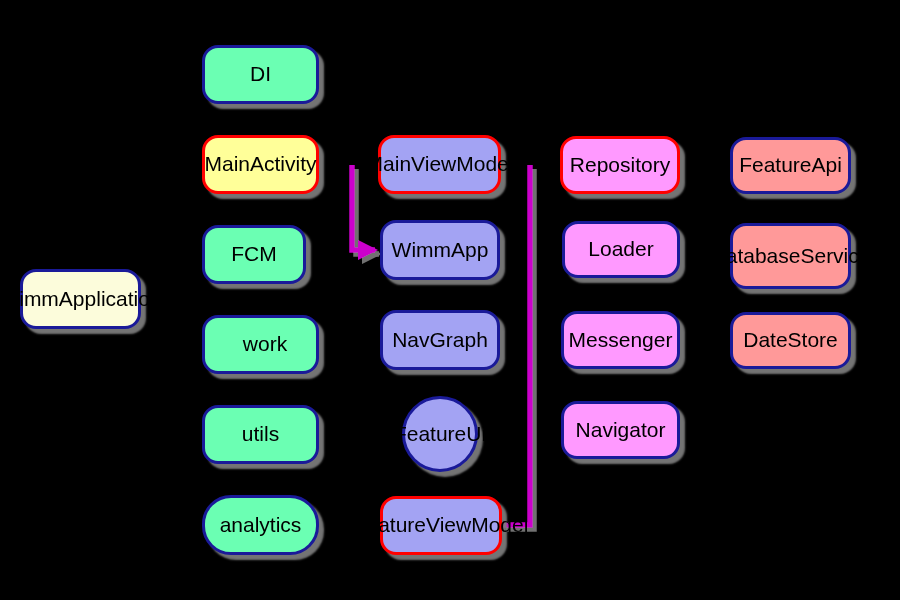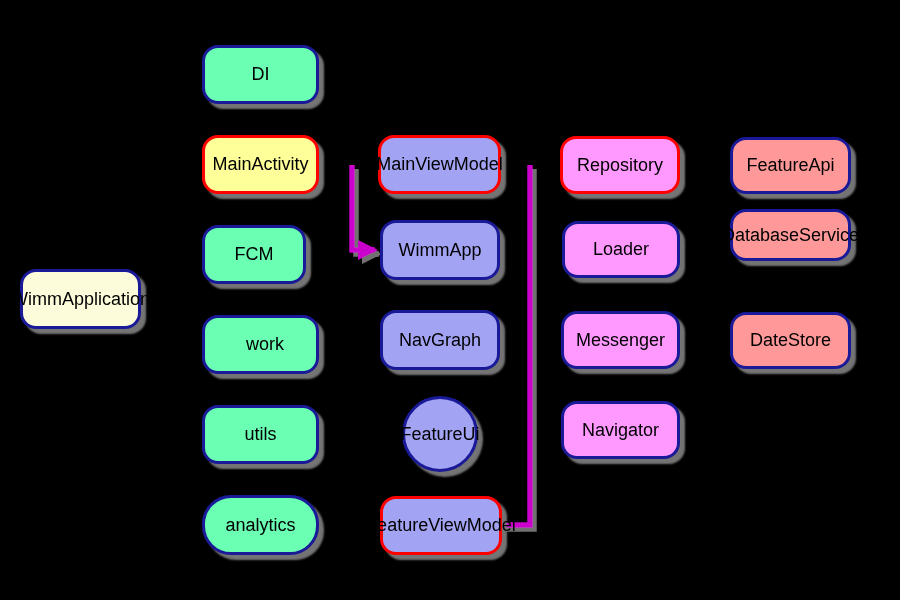--- a/index.html
+++ b/index.html
@@ -4,21 +4,21 @@
 <style>
   html,body{margin:0;padding:0;background:#000;}
   #canvas{
     position:relative;width:900px;height:600px;background:#000;overflow:hidden;
     font-family:"Liberation Sans","DejaVu Sans",sans-serif;
   }
   #edges-layer{position:absolute;left:0;top:0;width:900px;height:600px;}
   .node{
     position:absolute;display:flex;align-items:center;justify-content:center;
     box-sizing:border-box;border:3px solid #d946ef;border-radius:16px;
-    color:#000;font-size:18px;text-align:center;line-height:1.15;
+    color:#000;font-size:21px;text-align:center;line-height:1.15;
     box-shadow:5px 5px 2px rgba(126,126,126,0.92);
     padding:2px 4px;
   }
   .node.circle{border-radius:50%;}
   .node .lbl{pointer-events:none;}
   polyline.edge{fill:none;stroke-linejoin:miter;stroke-linecap:butt;}
 </style>
 </head>
 <body>
 
@@ -102,20 +102,20 @@
       </div>
       <div class="node" style="left: 561px; top: 311px; width: 119px; height: 58px; background: rgb(255, 153, 255); border-color: rgb(26, 26, 153); color: rgb(0, 0, 0); text-align: right;">
         <span class="lbl">Messenger</span>
       </div>
       <div class="node" style="left: 561px; top: 401px; width: 119px; height: 58px; background: rgb(255, 153, 255); border-color: rgb(26, 26, 153); color: rgb(0, 0, 0);">
         <span class="lbl">Navigator</span>
       </div>
       <div class="node" style="left: 730px; top: 137px; width: 121px; height: 57px; background: rgb(255, 153, 153); border-color: rgb(26, 26, 153); color: rgb(0, 0, 0);">
         <span class="lbl">FeatureApi</span>
       </div>
-      <div class="node" style="left: 730px; top: 209px; width: 121px; height: 52px; background: rgb(255, 153, 153); border-color: rgb(26, 26, 153); color: rgb(0, 0, 0); align-items: center;">
+      <div class="node" style="left: 730px; top: 223px; width: 121px; height: 66px; background: rgb(255, 153, 153); border-color: rgb(26, 26, 153); color: rgb(0, 0, 0); align-items: center;">
         <span class="lbl">DatabaseService</span>
       </div>
       <div class="node" style="left: 730px; top: 312px; width: 121px; height: 57px; background: rgb(255, 153, 153); border-color: rgb(26, 26, 153); color: rgb(0, 0, 0); text-align: right;">
         <span class="lbl">DateStore</span>
       </div>
     </div>
 </div>
 
 </body></html>

